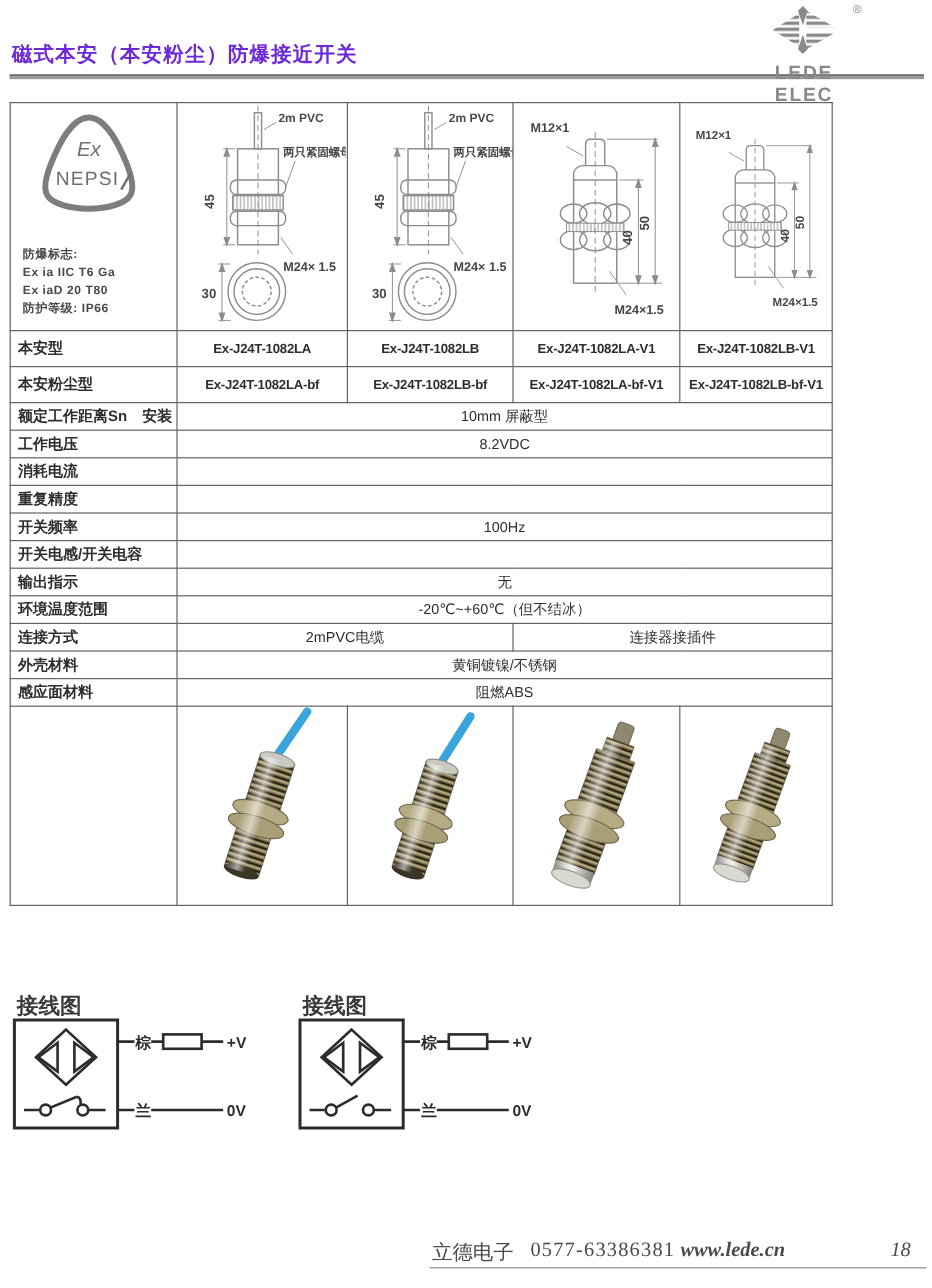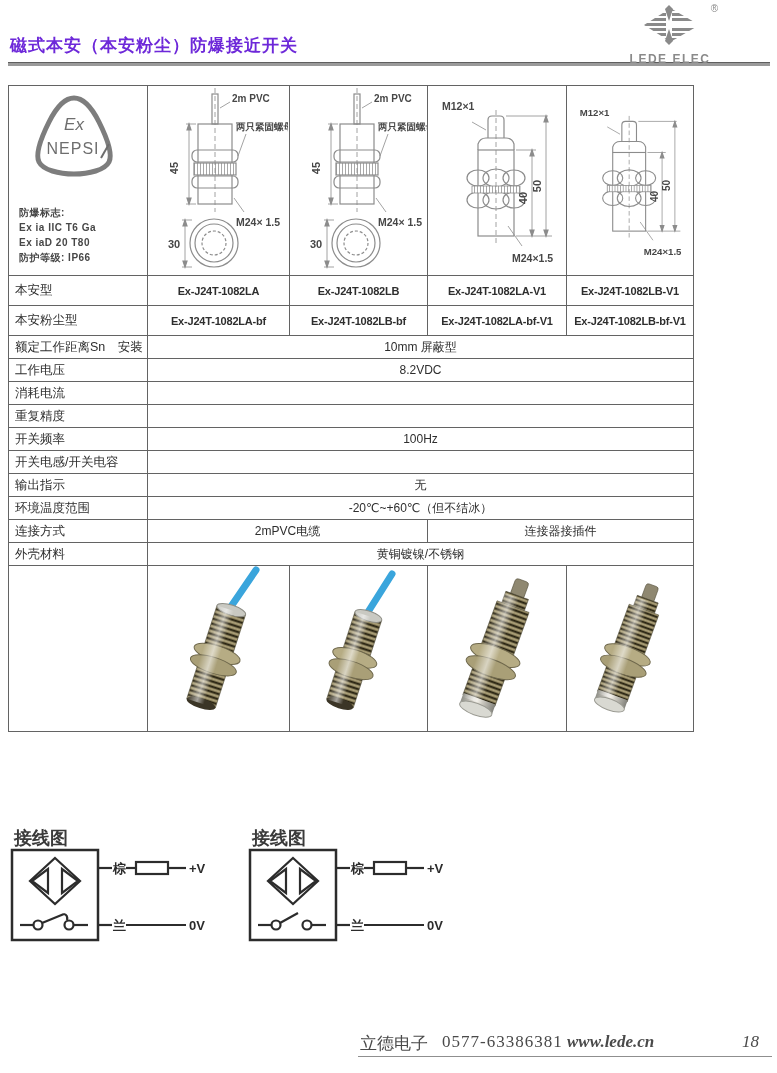--- a/index.html
+++ b/index.html
@@ -3,26 +3,26 @@
 <meta charset="utf-8">
 <style>
   html,body{margin:0;padding:0;background:#e8e8e8;}
   #page{position:relative;width:777px;height:1073px;background:#ffffff;
         font-family:"Liberation Sans","DejaVu Sans",sans-serif;color:#2f2f2f;overflow:hidden;}
   
   #title{position:absolute;left:10px;top:34px;font-size:17px;letter-spacing:1px;
          font-family:"Liberation Serif","DejaVu Serif",serif;font-weight:600;color:#6d28d9;}
   #rule{position:absolute;left:8px;top:62px;width:762px;height:3px;background:#9a9a9a;border-top:1px solid #5f5f5f;}
   #logo{position:absolute;left:620px;top:3px;width:100px;text-align:center;}
-  #logo .brand{font-size:12px;font-weight:bold;color:#8a8a8a;letter-spacing:1.5px;margin-top:1px;}
+  #logo .brand{font-size:16px;font-weight:bold;color:#8a8a8a;letter-spacing:1.5px;margin-top:1px;}
   #logo .reg{position:absolute;right:2px;top:0;font-size:10px;color:#8a8a8a;}
   
   table{border-collapse:collapse;table-layout:fixed;position:absolute;left:8px;top:85px;width:685px;}
   td{border:1px solid #636363;padding:0;font-size:12px;color:#2e2e2e;overflow:hidden;vertical-align:middle;}
-  td.lab{padding-left:6px;font-weight:400;font-size:12.5px;text-align:left;}
+  td.lab{padding-left:6px;font-weight:700;font-size:12.5px;text-align:left;}
   td.val{text-align:center;}
   td.mod{text-align:center;font-weight:700;font-size:11px;letter-spacing:-0.2px;}
   tr.r-draw td{height:188px;vertical-align:top;}
   tr.r-model td{height:29px;}
   tr.r-spec td{height:22px;}
   tr.r-photo td{height:163px;}
   .cellbox{width:100%;height:100%;}
   
   .cert{padding:6px 4px 0 10px;}
   .certlines{margin-top:14px;font-size:10px;font-weight:600;color:#474747;line-height:15px;letter-spacing:0.5px;}
@@ -303,20 +303,24 @@
     </tr>
     <tr class="r-spec">
       <td class="lab">连接方式</td>
       <td class="val" colspan="2">2mPVC电缆</td>
       <td class="val" colspan="2">连接器接插件</td>
     </tr>
     <tr class="r-spec">
       <td class="lab">外壳材料</td>
       <td class="val" colspan="4">黄铜镀镍/不锈钢</td>
     </tr>
+    <tr class="r-spec">
+      <td class="lab">感应面材料</td>
+      <td class="val" colspan="4">阻燃ABS</td>
+    </tr>
 
     <tr class="r-photo">
       <td></td>
       <td>
         <svg width="140" height="162" viewBox="0 0 136 162">
           <line x1="80" y1="42" x2="106" y2="4" stroke="#3aa5dc" stroke-width="7" stroke-linecap="round"></line>
           <g transform="rotate(18 68 85)">
             <rect x="53" y="42" width="30" height="42" fill="url(#thrd)" stroke="#55503c" stroke-width="0.6"></rect>
             <ellipse cx="68" cy="42" rx="15" ry="5" fill="#c9c9c2" stroke="#8e8e86"></ellipse>
             <rect x="53" y="102" width="30" height="38" fill="url(#thrd)" stroke="#55503c" stroke-width="0.6"></rect>

